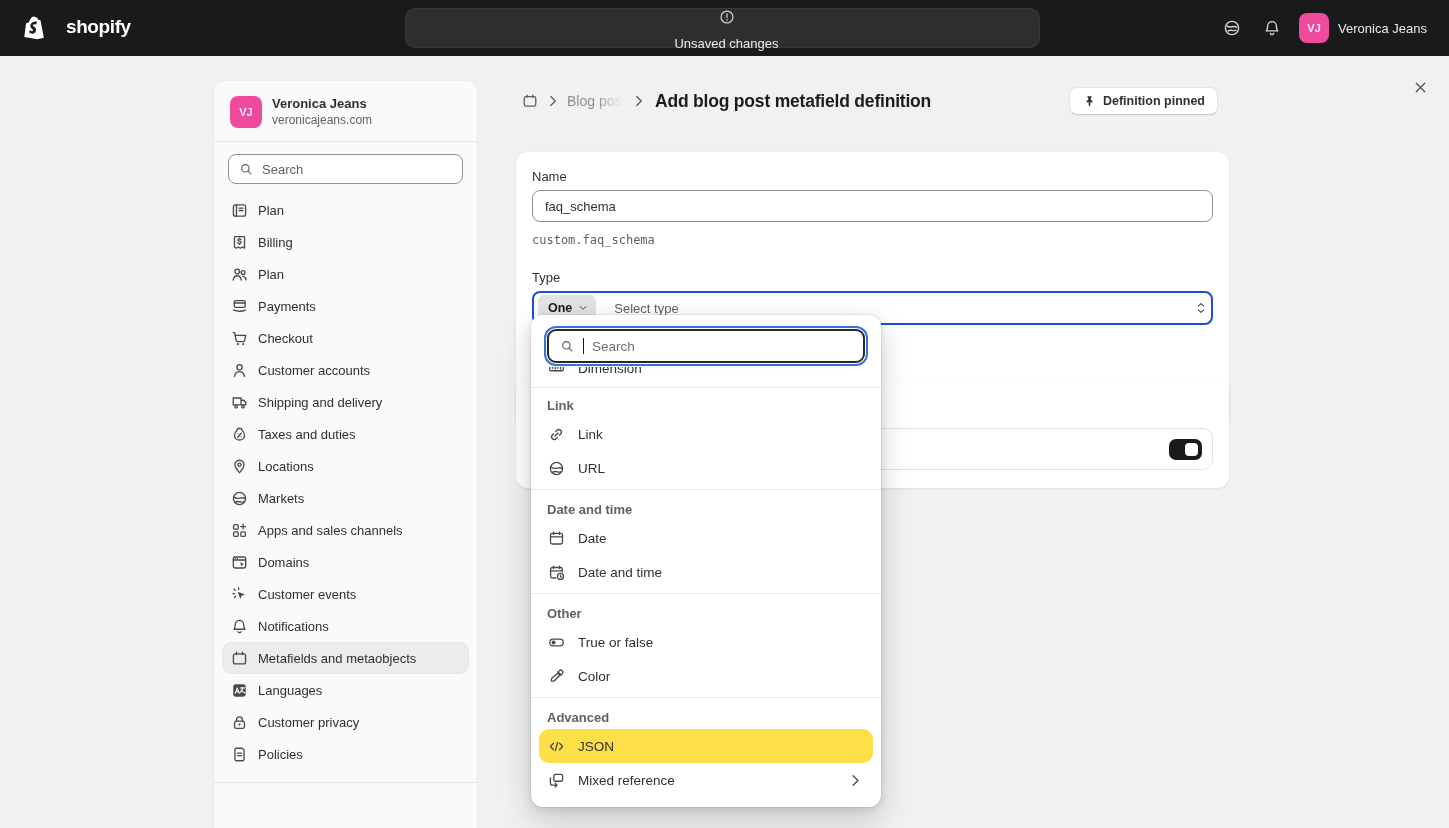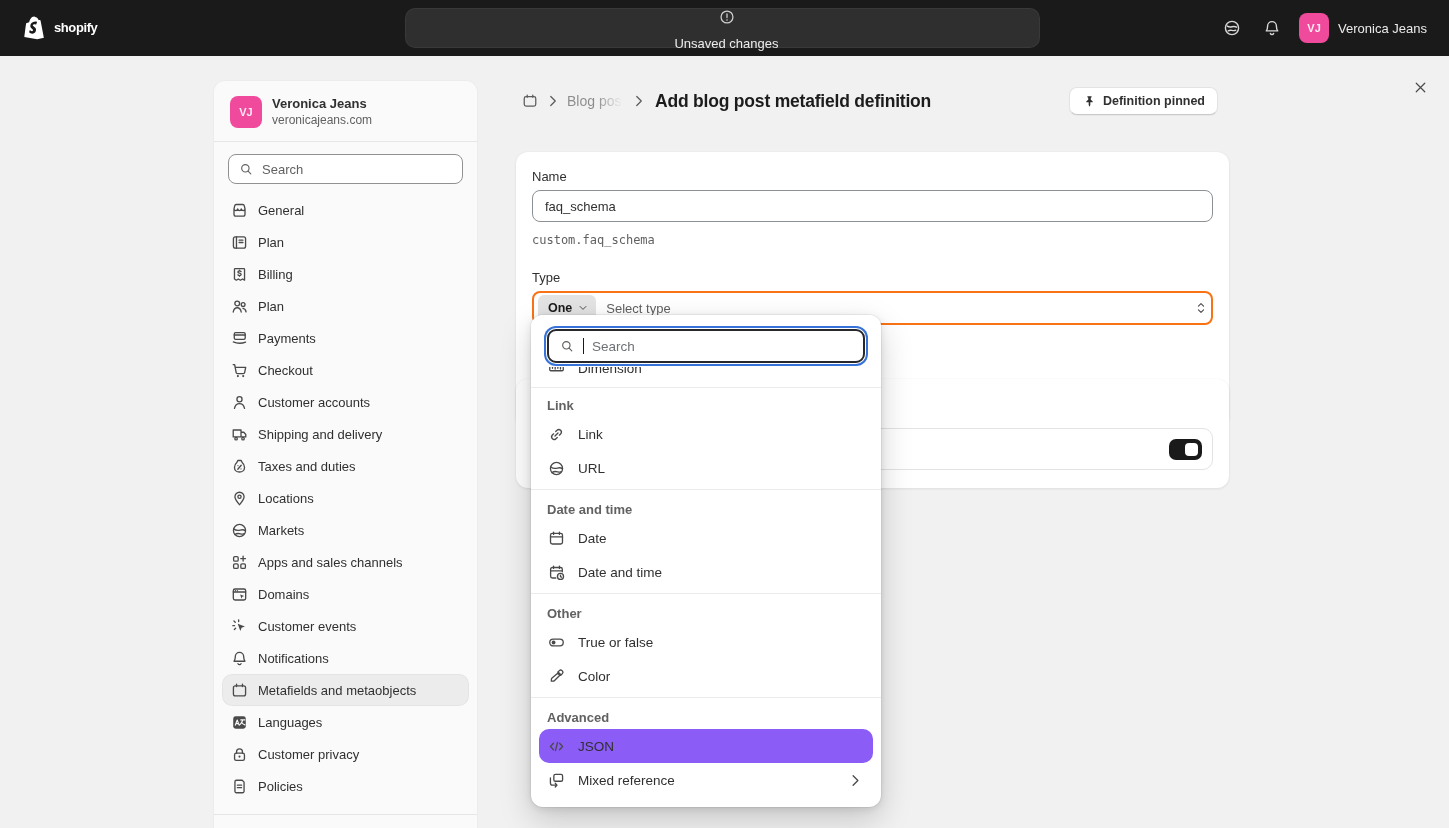--- a/index.html
+++ b/index.html
@@ -5,21 +5,21 @@
   * { box-sizing: border-box; margin: 0; padding: 0; }
   html,body { width:1449px; height:828px; overflow:hidden; }
   body { font-family:"Liberation Sans","DejaVu Sans",sans-serif; background:#f1f1f1; color:#303030; }
   .icon { display:inline-flex; flex:none; width:20px; height:20px; color:#4a4a4a; }
   .icon svg { width:100%; height:100%; }
 
   
   .topbar { position:relative; height:56px; background:#1a1a1a; }
   .logo { position:absolute; left:22px; top:14px; display:flex; align-items:center; gap:6px; cursor:pointer; }
   .logo .icon { width:26px; height:26px; }
-  .logo-text { color:#fff; font-size:13px; font-weight:700; letter-spacing:-0.4px; }
+  .logo-text { color:#fff; font-size:19px; font-weight:700; letter-spacing:-0.4px;margin-left:12px; }
   .savebar { position:absolute; left:405px; top:8px; width:635px; height:40px; background:#2f2f2f;
              border-radius:10px; display:flex; align-items:center; gap:10px; padding:0 6px 0 14px;
              box-shadow: inset 0 0 0 1px rgba(255,255,255,.05); flex-direction: column; }
   .savebar .icon { color:#cfcfcf; width:18px; height:18px; }
   .savebar-label { color:#ececec; font-size:13px; font-weight:500; }
   .savebar-actions { margin-left:auto; display:flex; gap:8px; }
   .btn-discard { height:28px; padding:0 12px; border:none; border-radius:8px; background:#4d4d4d;
                  color:#f9a8d4; font-size:12.5px; font-weight:600; font-family:inherit; cursor:pointer;
                  box-shadow: inset 0 1px 0 rgba(255,255,255,.08); }
   .btn-save { height:28px; padding:0 12px; border:none; border-radius:8px; background:#ffffff;
@@ -72,22 +72,22 @@
   .pinned-btn .icon { width:15px; height:15px; color:#303030; }
 
   .card { position:absolute; left:0; width:713px; background:#fff; border-radius:12px;
           box-shadow:0 1px 3px rgba(26,26,26,.08), 0 0 2px rgba(26,26,26,.04); }
   .card-form { top:80px; height:276px; padding:17px 16px;margin-top:16px; }
   .field-label { font-size:13px; color:#303030; margin-bottom:6px; }
   .text-input { width:100%; height:32px; border:1px solid #8c9196; border-radius:8px; padding:0 12px;
                 font-size:13px; color:#303030; font-family:inherit; outline:none; background:#fff; }
   .key-preview { margin-top:11px; font-family:"DejaVu Sans Mono","Liberation Mono",monospace; font-size:12px; color:#616161; }
   .type-label { margin-top:23px; }
-  .type-field { height:34px; border:2px solid #f97316; border-radius:8px; display:flex; align-items:center;
-                gap:10px; padding:0 2px 0 4px; cursor:pointer; background:#fff; }
+  .type-field { height:34px; border:2px solid #1d4ed8; border-radius:8px; display:flex; align-items:center;
+                gap:18px; padding:0 2px 0 4px; cursor:pointer; background:#fff; }
   .qty-chip { height:26px; background:#e3e3e3; border-radius:6px; display:flex; align-items:center; gap:4px;
               padding:0 6px 0 10px; font-size:12.5px; font-weight:600; color:#1a1a1a; cursor:pointer; }
   .qty-chip .icon { width:14px; height:14px; }
   .type-placeholder { flex:1; font-size:13px; color:#616161; }
   .type-field > .select-caret { width:16px; height:16px; color:#4a4a4a; }
 
   .card-options { top:323px; height:109px; }
   .options-inner { position:absolute; left:16px; right:16px; top:49px; height:42px; border:1px solid #e3e3e3;
                    border-radius:10px; display:flex; align-items:center; justify-content:flex-end; padding-right:10px; }
   .toggle { position:relative; width:33px; height:21px; background:#1a1a1a; border-radius:7px; cursor:pointer; }
@@ -106,21 +106,21 @@
                padding:0 10px; background:#fff; box-shadow:0 0 0 1px #fff, 0 0 0 3px #3672d8; }
   .dd-search .icon { width:16px; height:16px; color:#5c5c5c; }
   .dd-caret { width:1px; height:16px; background:#1a1a1a; }
   .dd-search input { border:none; outline:none; flex:1; font-size:13.5px; font-family:inherit; color:#303030; background:transparent; }
   .dd-search input::placeholder { color:#6d7175; }
   .dd-list { position:relative; z-index:1; padding-bottom:10px; overflow:hidden; border-radius:0 0 12px 12px; }
   .dd-item { height:34px; display:flex; align-items:center; gap:12px; padding:0 16px; font-size:13.5px;
              color:#303030; cursor:pointer; }
   .dd-item .icon { width:19px; height:19px; }
   .dd-item.partial { margin-top:-16px; }
-  .dd-item.highlighted { background:#8b5cf6; border-radius:10px; margin:0 8px; padding:0 8px; }
+  .dd-item.highlighted { background:#fde047; border-radius:10px; margin:0 8px; padding:0 8px; }
   .dd-divider { height:1px; background:#ebebeb; margin:4px 0; }
   .dd-divider.tight { margin:2px 0; }
   .dd-header { padding:8px 16px 4px; font-size:13px; font-weight:600; color:#616161; }
   .dd-chev-right { margin-left:auto; width:16px; height:16px; color:#4a4a4a; }
 </style>
 </head>
 <body>
 
 <header class="topbar">
   <div class="logo">
@@ -188,28 +188,20 @@
             <circle cx="9.2" cy="9.2" r="4.6"></circle>
             <path d="M12.6 12.6 16 16"></path>
           </svg>
         </span>
       <input type="text" placeholder="Search" style="">
     </div>
     <nav class="menu" id="sidebar-menu">
         <div class="menu-item">
           <span class="icon">
             <svg viewBox="0 0 20 20" fill="none" stroke="currentColor" stroke-width="1.4" stroke-linecap="round" stroke-linejoin="round">
-              <path d="M4.2 8.2V14a2 2 0 0 0 2 2h7.6a2 2 0 0 0 2-2V8.2M4.2 8.2 5 4.9a1.6 1.6 0 0 1 1.6-1.2h6.8A1.6 1.6 0 0 1 15 4.9l.8 3.3M4.2 8.2c0 1 .9 1.9 1.9 1.9s2-.9 2-1.9c0 1 .9 1.9 1.9 1.9s1.9-.9 1.9-1.9c0 1 .9 1.9 1.9 1.9s2-.9 2-1.9"></path>
-            </svg>
-          </span>
-          <span class="mi-label">General</span>
-        </div>
-        <div class="menu-item">
-          <span class="icon">
-            <svg viewBox="0 0 20 20" fill="none" stroke="currentColor" stroke-width="1.4" stroke-linecap="round" stroke-linejoin="round">
               <rect x="3.6" y="4" width="12.8" height="12" rx="2"></rect>
               <path d="M6.8 4v12M9.6 7.5h4M9.6 10h4"></path>
             </svg>
           </span>
           <span class="mi-label">Plan</span>
         </div>
         <div class="menu-item">
           <span class="icon">
             <svg viewBox="0 0 20 20" fill="none" stroke="currentColor" stroke-width="1.4" stroke-linecap="round" stroke-linejoin="round">
               <path d="M5.5 3.8h9a.8.8 0 0 1 .8.8V16l-2.1-1.3-2.2 1.3-2.2-1.3L6.7 16l-2-1.3V4.6a.8.8 0 0 1 .8-.8z"></path>

